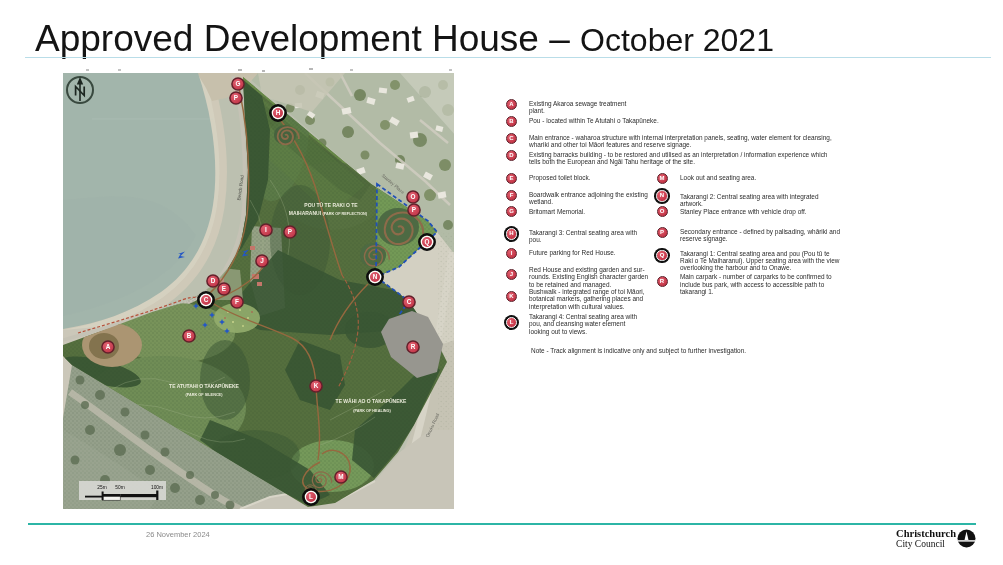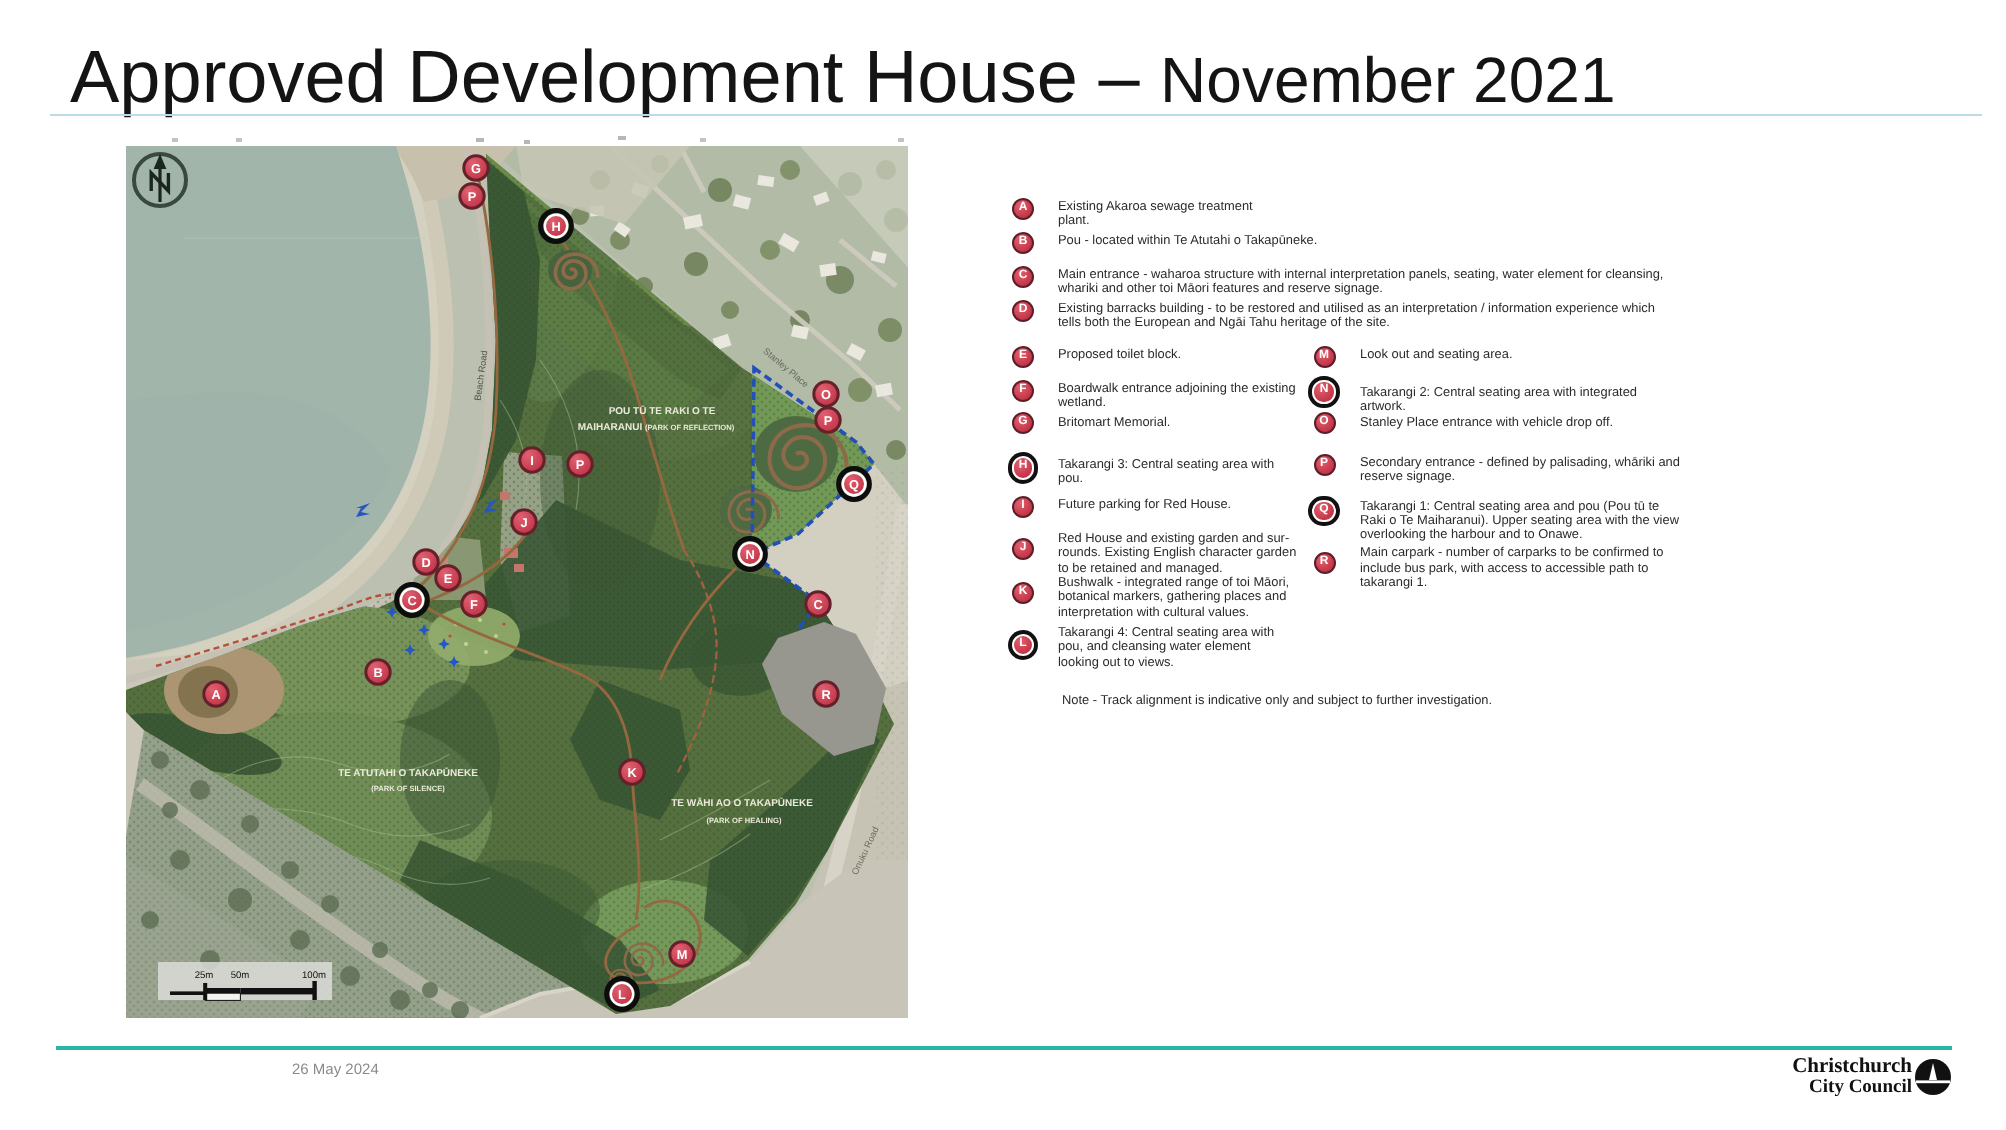--- a/index.html
+++ b/index.html
@@ -6,21 +6,21 @@
   body{width:1003px;height:565px;background:#ffffff;font-family:"Liberation Sans",sans-serif;position:relative;overflow:hidden;}
   .abs{position:absolute;}
   .leg{position:absolute;font-size:6.45px;line-height:7.25px;color:#2b2b2b;white-space:nowrap;}
   .badge{position:absolute;width:11px;height:11px;border-radius:50%;background:radial-gradient(circle at 35% 30%,#e2606f,#c43648 70%);border:1.5px solid #5c1e28;box-sizing:border-box;color:#fff;font-weight:bold;font-size:6px;text-align:center;line-height:8.5px;}
   .rbadge{position:absolute;width:15.5px;height:15.5px;border-radius:50%;background:#111;}
   .rbadge .inner{position:absolute;left:2px;top:2px;width:11.5px;height:11.5px;border-radius:50%;background:radial-gradient(circle at 35% 30%,#e2606f,#c43648 70%);border:1.2px solid #fff;box-sizing:border-box;color:#fff;font-weight:bold;font-size:6px;text-align:center;line-height:8.8px;}
 </style>
 </head>
 <body>
 
-<div class="abs" style="left:35px;top:20px;color:#141414;white-space:nowrap;line-height:1;"><span style="font-size:37px;">Approved Development House – </span><span style="font-size:32px;">November 2021</span></div>
+<div class="abs" style="left:35px;top:20px;color:#141414;white-space:nowrap;line-height:1;"><span style="font-size:37px;">Approved Development House – </span><span style="font-size:32px;">October 2021</span></div>
 
 <div class="abs" style="left:25px;top:57px;width:966px;height:1px;background:#b9dde8;"></div>
 
 <div class="abs" style="left:86px;top:69px;width:3px;height:2px;background:#aaa;opacity:.7;"></div>
 <div class="abs" style="left:118px;top:69px;width:3px;height:2px;background:#aaa;opacity:.7;"></div>
 <div class="abs" style="left:238px;top:69px;width:4px;height:2px;background:#999;opacity:.7;"></div>
 <div class="abs" style="left:262px;top:70px;width:3px;height:2px;background:#999;opacity:.7;"></div>
 <div class="abs" style="left:309px;top:68px;width:4px;height:2px;background:#999;opacity:.7;"></div>
 <div class="abs" style="left:350px;top:69px;width:3px;height:2px;background:#aaa;opacity:.7;"></div>
 <div class="abs" style="left:449px;top:69px;width:3px;height:2px;background:#aaa;opacity:.7;"></div>
@@ -440,22 +440,22 @@
 <div class="leg" style="left:680px;top:249.8px;">Takarangi 1: Central seating area and pou (Pou tū te<br>Raki o Te Maiharanui). Upper seating area with the view<br>overlooking the harbour and to Onawe.</div>
 
 <div class="badge" style="left:656.5px;top:276.1px;">R</div>
 
 <div class="leg" style="left:680px;top:273.3px;">Main carpark - number of carparks to be confirmed to<br>include bus park, with access to accessible path to<br>takarangi 1.</div>
 
 <div class="leg" style="left:531px;top:347.2px;">Note - Track alignment is indicative only and subject to further investigation.</div>
 
 <div class="abs" style="left:28px;top:523px;width:948px;height:2px;background:#2cb5a6;"></div>
 
-<div class="abs" style="left:146px;top:530px;font-size:7.5px;color:#8a8a8a;">26 May 2024</div>
+<div class="abs" style="left:146px;top:530px;font-size:7.5px;color:#8a8a8a;">26 November 2024</div>
 
 <div class="abs" style="left:878px;top:528px;width:100px;height:26px;">
-  <div class="abs" style="right:22px;top:1px;font-family:'Liberation Serif',serif;font-weight:bold;font-size:10.5px;color:#111;text-align:right;line-height:9.5px;white-space:nowrap;margin-left:36px;">Christchurch<br><span style="font-weight:bold;font-size:9.5px;">City Council</span></div>
+  <div class="abs" style="right:22px;top:1px;font-family:'Liberation Serif',serif;font-weight:bold;font-size:10.5px;color:#111;line-height:9.5px;white-space:nowrap;margin-left:36px;">Christchurch<br><span style="font-weight:normal;font-size:9.5px;">City Council</span></div>
   <svg class="abs" style="right:2px;top:1px;" width="19" height="19" viewBox="0 0 19 19">
     <circle cx="9.5" cy="9.5" r="9" fill="#111"></circle>
     <path d="M9.5,2.5 L11.5,11 L7.5,11 Z" fill="#fff"></path>
     <rect x="1" y="11.2" width="17" height="1.4" fill="#fff"></rect>
   </svg>
 </div>
 
 </body></html>

